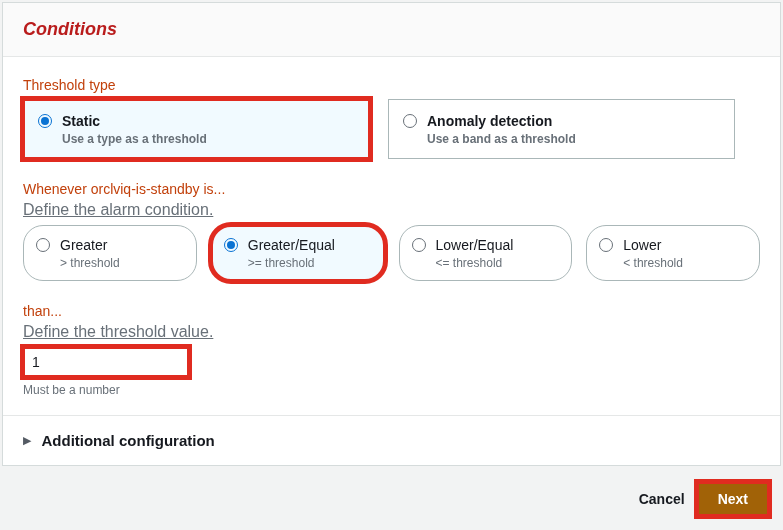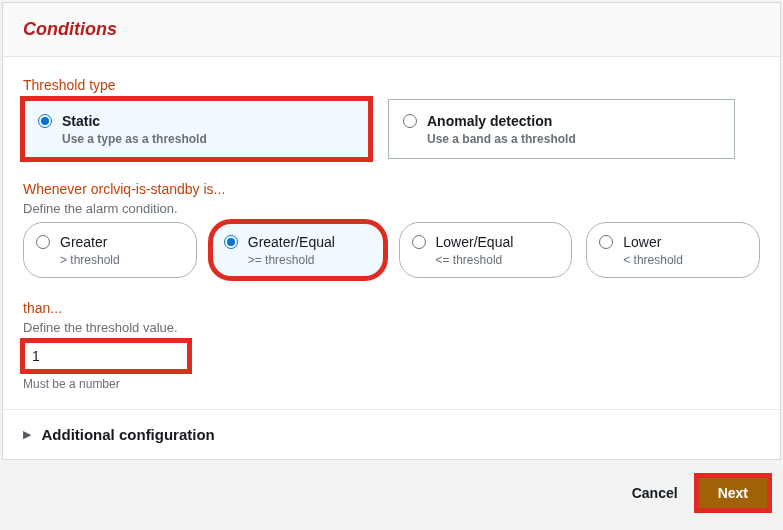--- a/index.html
+++ b/index.html
@@ -30,23 +30,24 @@
   }
   .panel-body {
     padding: 20px 20px 18px 20px;
   }
   .field-label {
     font-size: 14px;
     color: #c2410c;
     margin-bottom: 4px;
   }
   .field-desc {
-    font-size: 13px;
+    font-size: 16px;
     color: #687078;
     margin-bottom: 6px;
+    text-decoration: underline;
   }
   .row {
     display: flex;
     gap: 16px;
     margin-top: 6px;
   }
   .radio-card {
     flex: 1;
     border: 1px solid #aab7b8;
     background: #fff;
@@ -126,21 +127,21 @@
   }
   .expander .exp-title {
     font-weight: 700;
     font-size: 15px;
     color: #16191f;
   }
   .footer {
     display: flex;
     justify-content: flex-end;
     align-items: center;
-    gap: 15px;
+    gap: 8px;
     padding: 16px 14px 10px 0;
   }
   .btn-cancel {
     background: none;
     border: none;
     color: #16191f;
     font-weight: 700;
     font-size: 14px;
     cursor: pointer;
     padding: 6px 4px;

